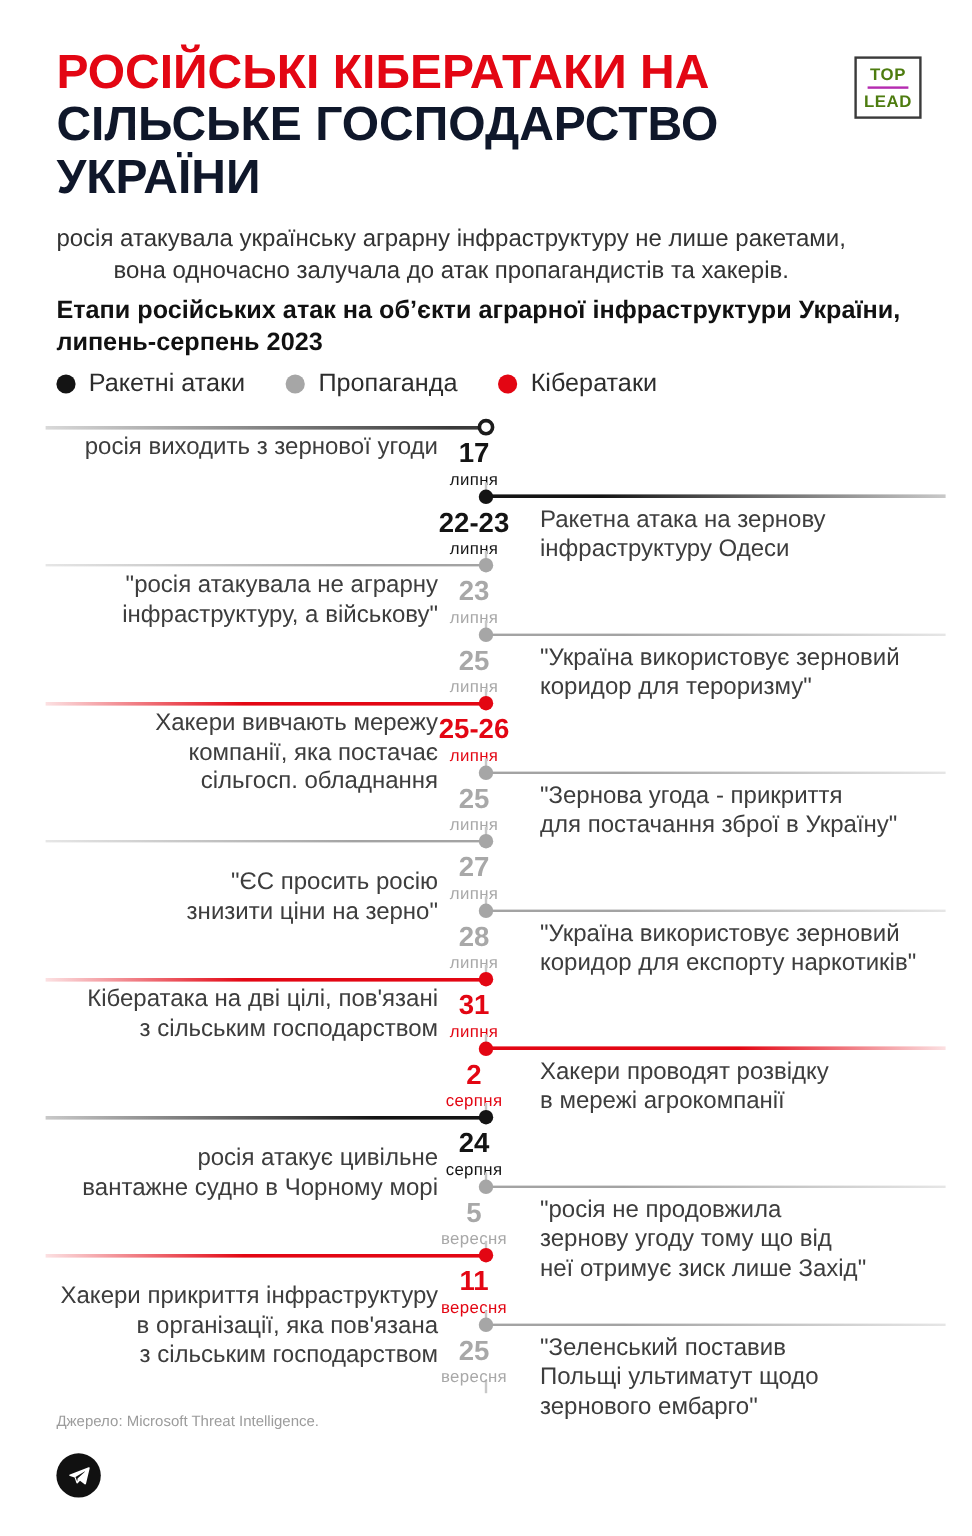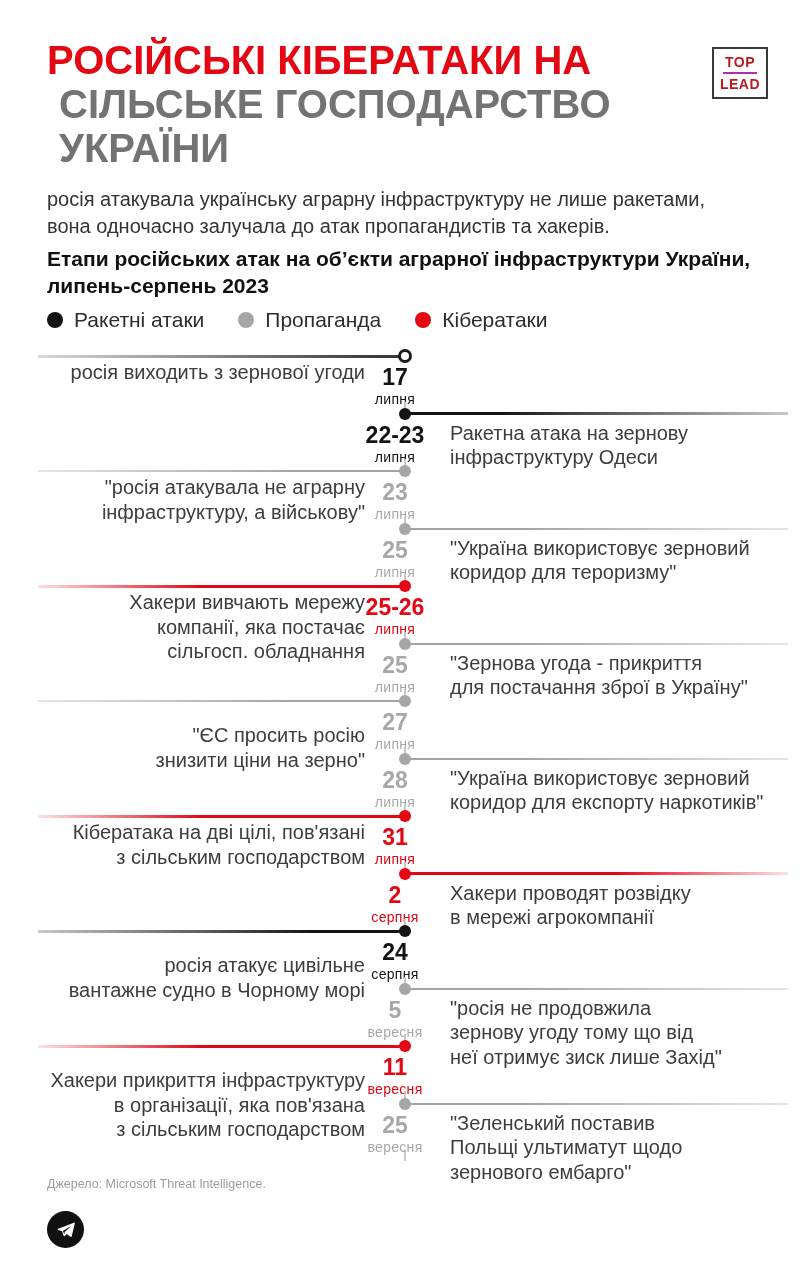--- a/index.html
+++ b/index.html
@@ -2,29 +2,29 @@
 <html><head>
 <meta charset="utf-8">
 <style>
   html,body{margin:0;padding:0;background:#ffffff;}
   .page{position:relative;width:810px;height:1280px;background:#fff;overflow:hidden;
         font-family:"Liberation Sans",sans-serif;margin:0 auto;}
 
   
   .title-red{position:absolute;left:47px;top:38px;font-size:40px;line-height:44px;
              font-weight:800;color:#e30613;letter-spacing:0;}
-  .title-black{position:absolute;left:59px;top:82px;width:660px;font-size:40px;line-height:44px;
-               font-weight:800;color:#737373;}
+  .title-black{position:absolute;left:47px;top:82px;width:660px;font-size:40px;line-height:44px;
+               font-weight:800;color:#0f172a;}
   .logo{position:absolute;left:712px;top:47px;width:52px;height:48px;border:2px solid #3a3a3a;
         display:flex;flex-direction:column;align-items:center;justify-content:center;background:#fff;}
-  .logo-top,.logo-lead{font-size:14px;font-weight:700;color:#b91c1c;letter-spacing:.5px;line-height:16px;}
+  .logo-top,.logo-lead{font-size:14px;font-weight:700;color:#4d7c0f;letter-spacing:.5px;line-height:16px;}
   .logo-line{width:34px;height:2px;background:#b52bb0;margin:2px 0;}
 
   .intro{position:absolute;left:47px;top:186px;font-size:20px;line-height:27px;color:#333;
-         white-space:pre-line;}
+         white-space:pre-line;text-align:center;}
   .section-heading{position:absolute;left:47px;top:245px;font-size:21px;line-height:27px;
                    font-weight:700;color:#111;white-space:pre-line;}
 
   
   .legend{position:absolute;left:47px;top:308px;display:flex;gap:34px;align-items:center;}
   .legend-item{display:flex;align-items:center;gap:11px;}
   .legend-dot{width:16px;height:16px;border-radius:50%;display:inline-block;}
   .legend-label{font-size:21px;color:#2d2d2d;}
 
   

